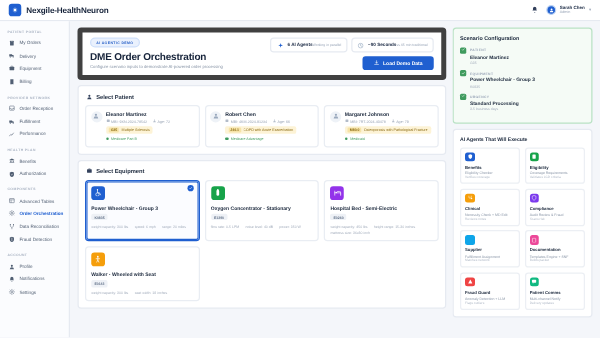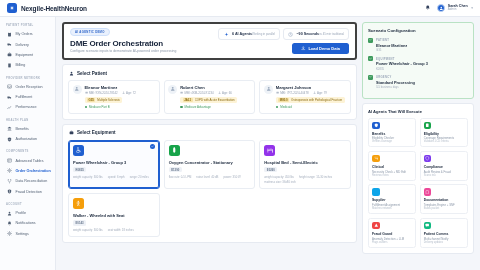--- a/index.html
+++ b/index.html
@@ -61,21 +61,21 @@
   .nav-item .ic { width: 6px; height: 6px; flex: 0 0 auto; display: flex; align-items: center; justify-content: center; }
   .nav-item .ic svg { width: 5px; height: 5px; }
   .nav-label { font-size: 3.7px; color: #515f73; white-space: nowrap; }
   .nav-item.active .nav-label { color: #1f5fd0; font-weight: 600; }
 
   
   .main { flex: 1; display: flex; min-width: 0; }
   .center { flex: 1; padding: 5px 5px 0 6px; min-width: 0; overflow: hidden; }
 
   .page-head {
-    background: #fff; border: 2px solid #404040; border-radius: 3px;
+    background: #fff; border: 4px solid #404040; border-radius: 3px;
     padding: 4px 6px; display: flex; align-items: flex-start; gap: 6px;
     margin-bottom: 4px;
   }
   .ph-left { flex: 1; min-width: 0; }
   .pill {
     display: inline-block; font-size: 2.8px; font-weight: 700; letter-spacing: 0.3px;
     color: #2a62c8; background: #eaf1fd; border: 1px solid #cfe0fa;
     border-radius: 6px; padding: 1px 4px; margin-bottom: 2.5px;
   }
   .page-title { font-size: 8px; font-weight: 600; color: #16233a; letter-spacing: -0.15px; }

